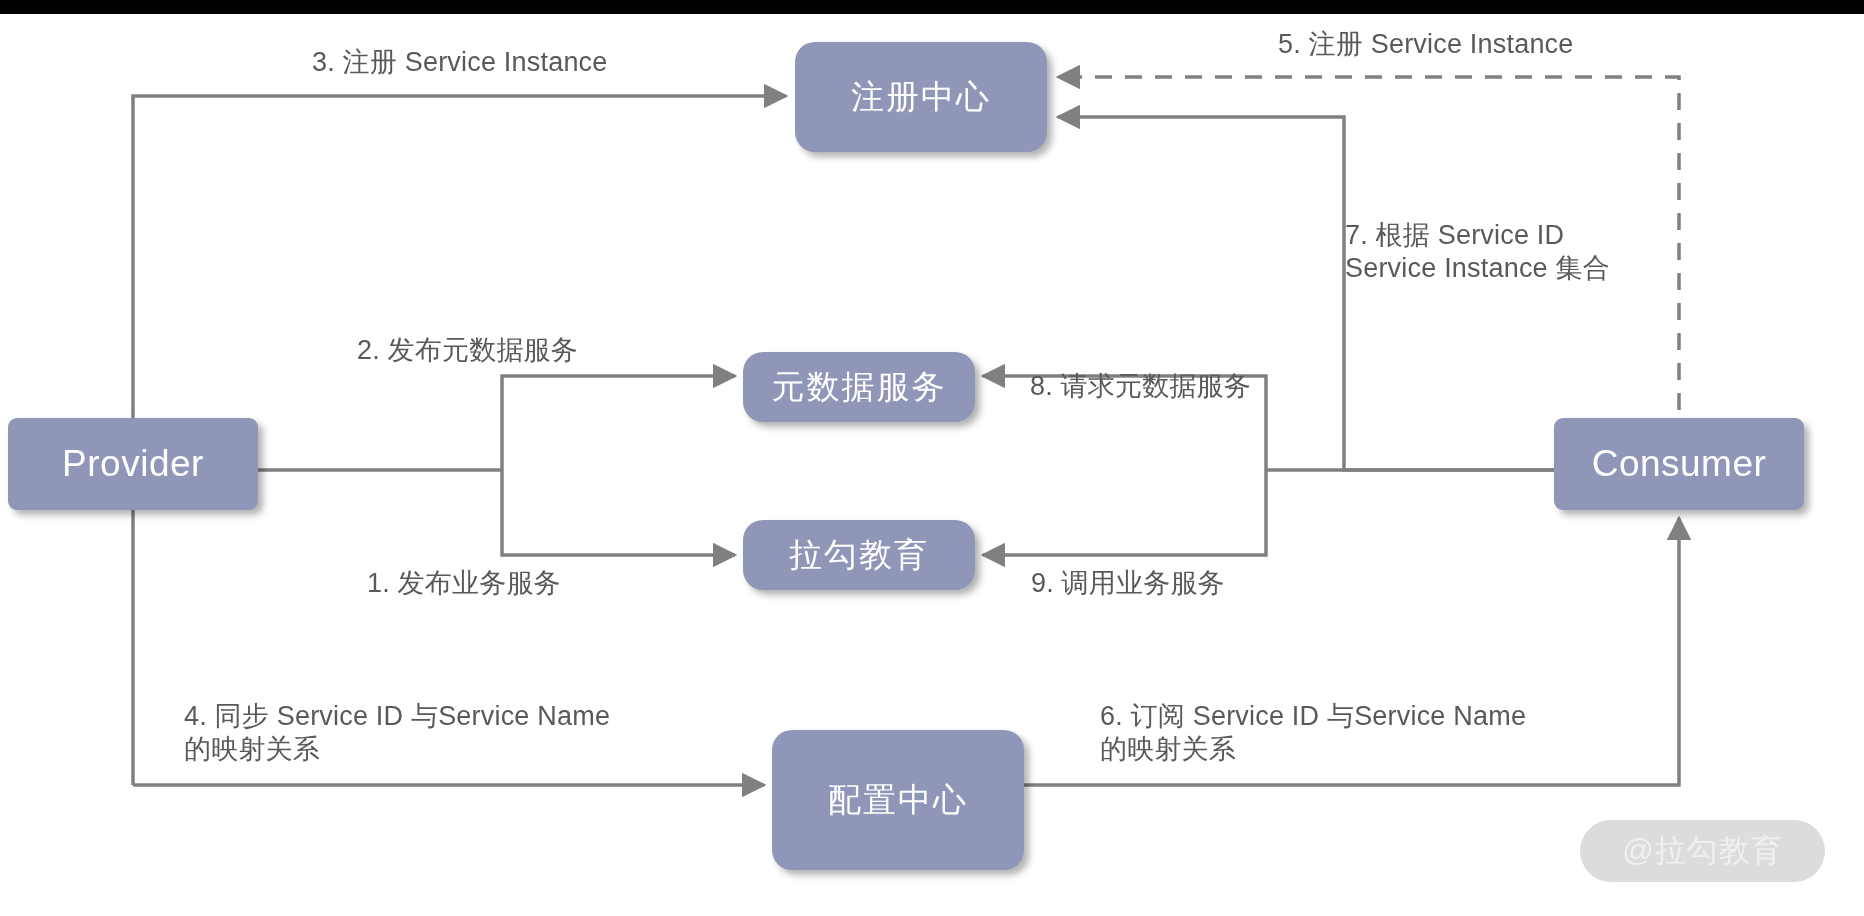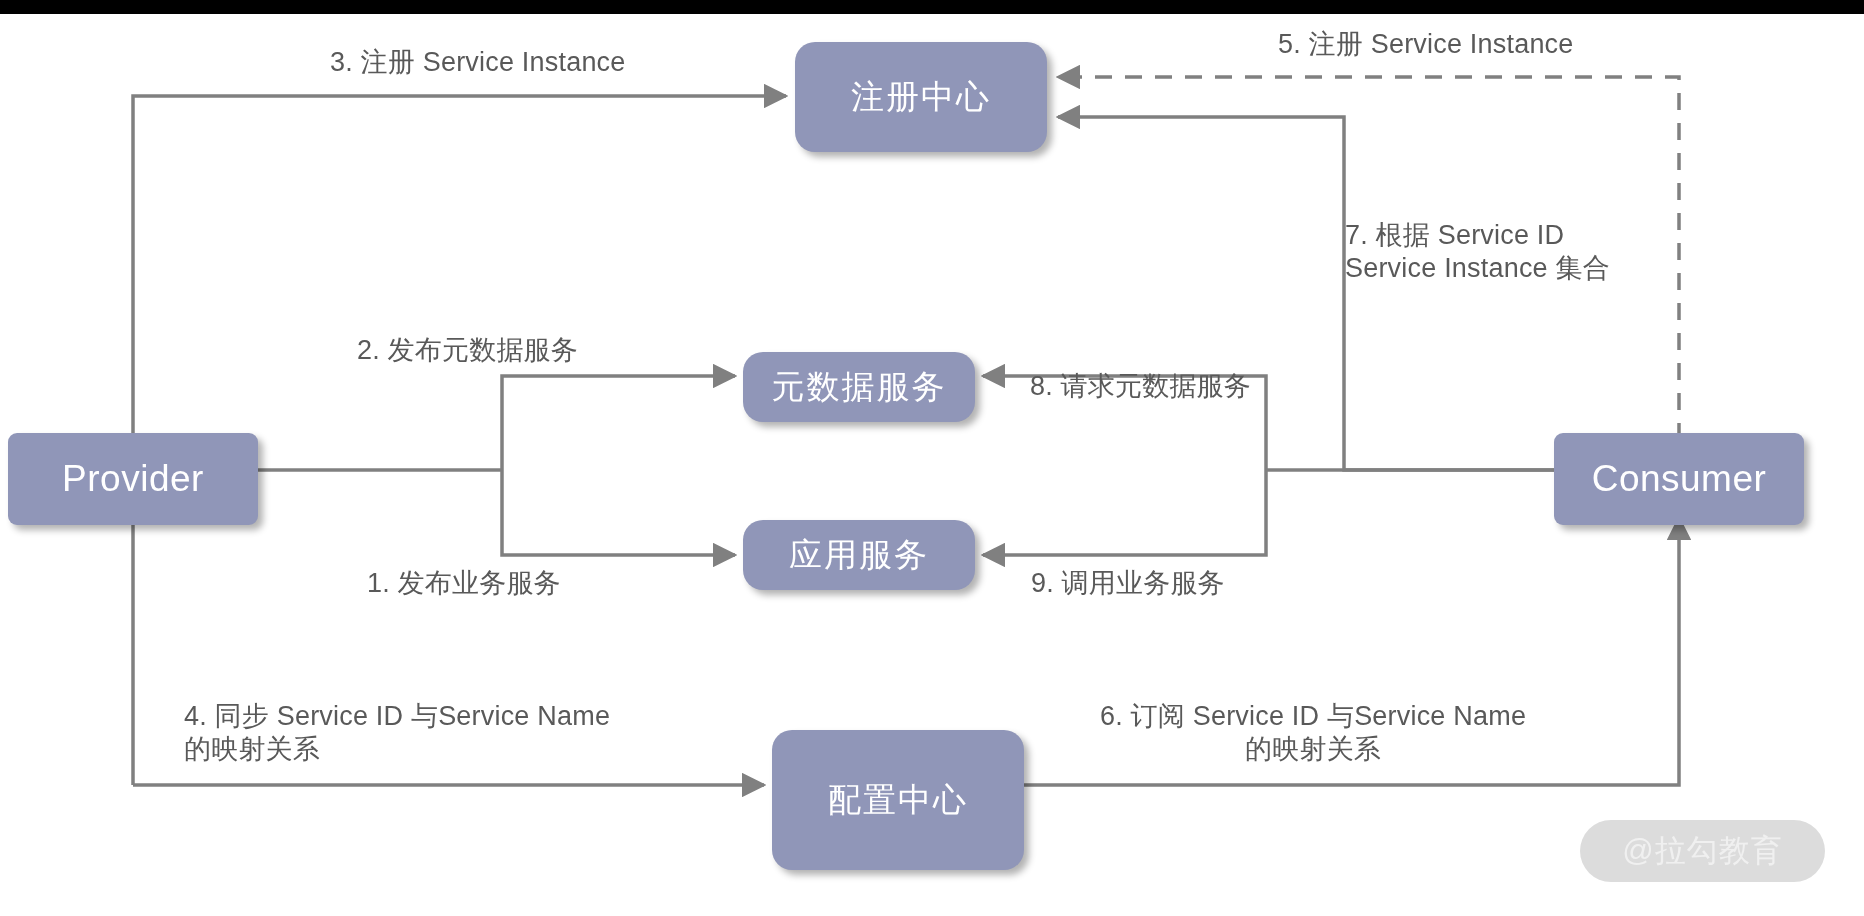--- a/index.html
+++ b/index.html
@@ -44,21 +44,20 @@
     justify-content: center;
     box-shadow: 5px 5px 7px rgba(0,0,0,0.30);
     text-align: center;
     line-height: 1.1;
     white-space: nowrap;
   }
   .node.actor {
     font-size: 37px;
     font-weight: 400;
     letter-spacing: 0.5px;
-    margin-top: 15px;
   }
   .node.cn {
     font-size: 33px;
     font-weight: 400;
     letter-spacing: 2px;
     border-radius: 20px;
   }
 
   #node-provider   { left: 8px;    top: 418px; width: 250px;  height: 92px;  }
   #node-consumer   { left: 1554px; top: 418px; width: 250px;  height: 92px;  }
@@ -69,29 +68,29 @@
 
   
   .edge-label {
     position: absolute;
     color: #595959;
     font-size: 27px;
     line-height: 1.22;
     white-space: pre-line;
     letter-spacing: 0.2px;
   }
-  #label-3 { left: 330px;  top: 46px;  }
+  #label-3 { left: 312px;  top: 46px;  }
   #label-5 { left: 1278px; top: 28px;  }
   #label-7 { left: 1345px; top: 219px; }
   #label-2 { left: 357px;  top: 334px; }
   #label-8 { left: 1030px; top: 330px; margin-top: 40px; }
   #label-1 { left: 367px;  top: 567px; }
   #label-9 { left: 1031px; top: 567px; }
   #label-4 { left: 184px;  top: 700px; }
-  #label-6 { left: 1100px; top: 700px; text-align: center; }
+  #label-6 { left: 1100px; top: 700px; }
 
   
   #watermark {
     position: absolute;
     left: 1580px;
     top: 820px;
     width: 245px;
     height: 62px;
     border-radius: 31px;
     background: #dcdcdc;
@@ -156,21 +155,21 @@
 
   <div class="node cn" id="node-registry">
     <span>注册中心</span>
   </div>
 
   <div class="node cn" id="node-metadata">
     <span>元数据服务</span>
   </div>
 
   <div class="node cn" id="node-appservice">
-    <span>应用服务</span>
+    <span>拉勾教育</span>
   </div>
 
   <div class="node cn" id="node-config">
     <span>配置中心</span>
   </div>
 
   <div class="edge-label" id="label-1">1. 发布业务服务</div>
   <div class="edge-label" id="label-2">2. 发布元数据服务</div>
   <div class="edge-label" id="label-3">3. 注册 Service Instance</div>
   <div class="edge-label" id="label-4">4. 同步 Service ID 与Service Name

